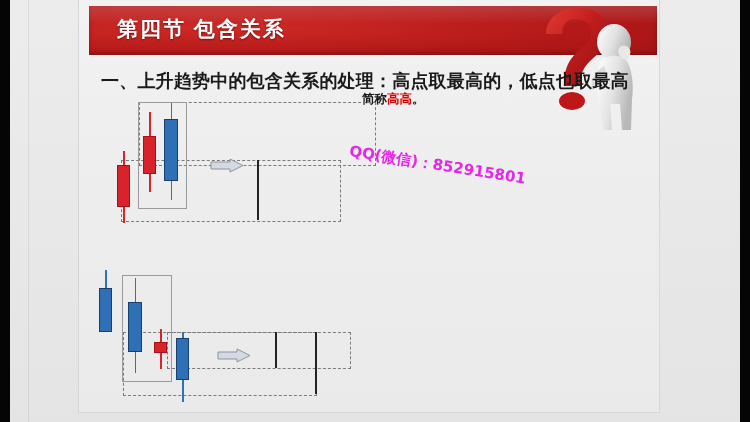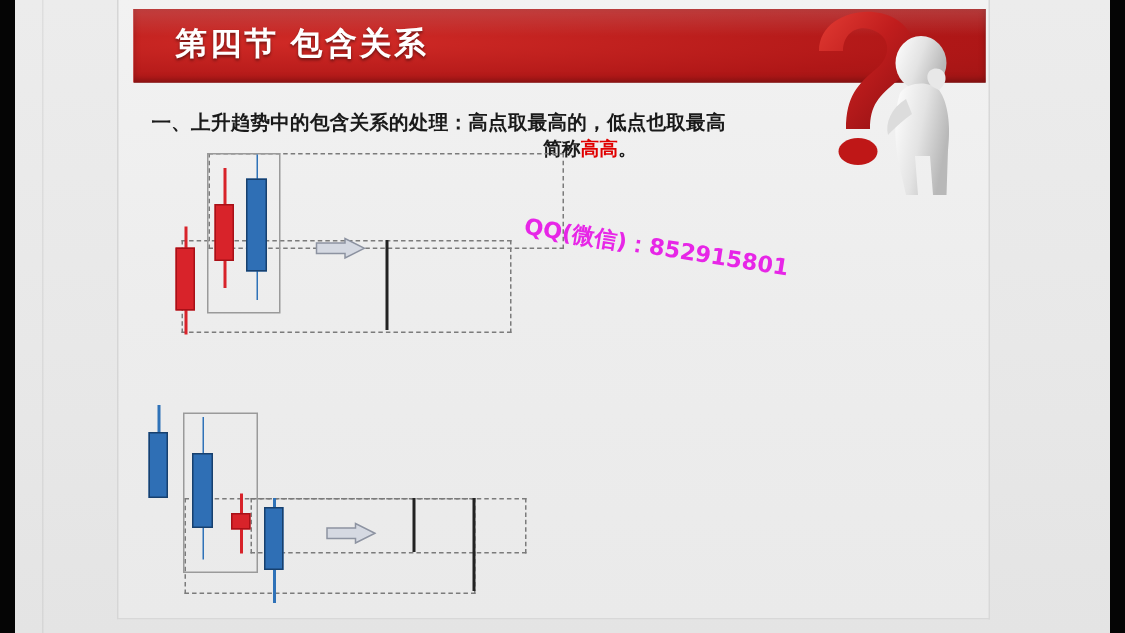--- a/index.html
+++ b/index.html
@@ -100,21 +100,21 @@
     left: 455px;
     top: 0px;
     width: 130px;
     height: 140px;
     pointer-events: none;
   }
 
   
   .para {
     position: absolute;
-    font-size: 13px;
+    font-size: 18px;
     font-weight: bold;
     color: #1a1a1a;
     line-height: 19px;
     white-space: nowrap;
     letter-spacing: 0.2px;
   }
   #para-1 { left: 22px; top: 72px; }
   #para-1-line2 {
     position: absolute;
     left: 283px;

